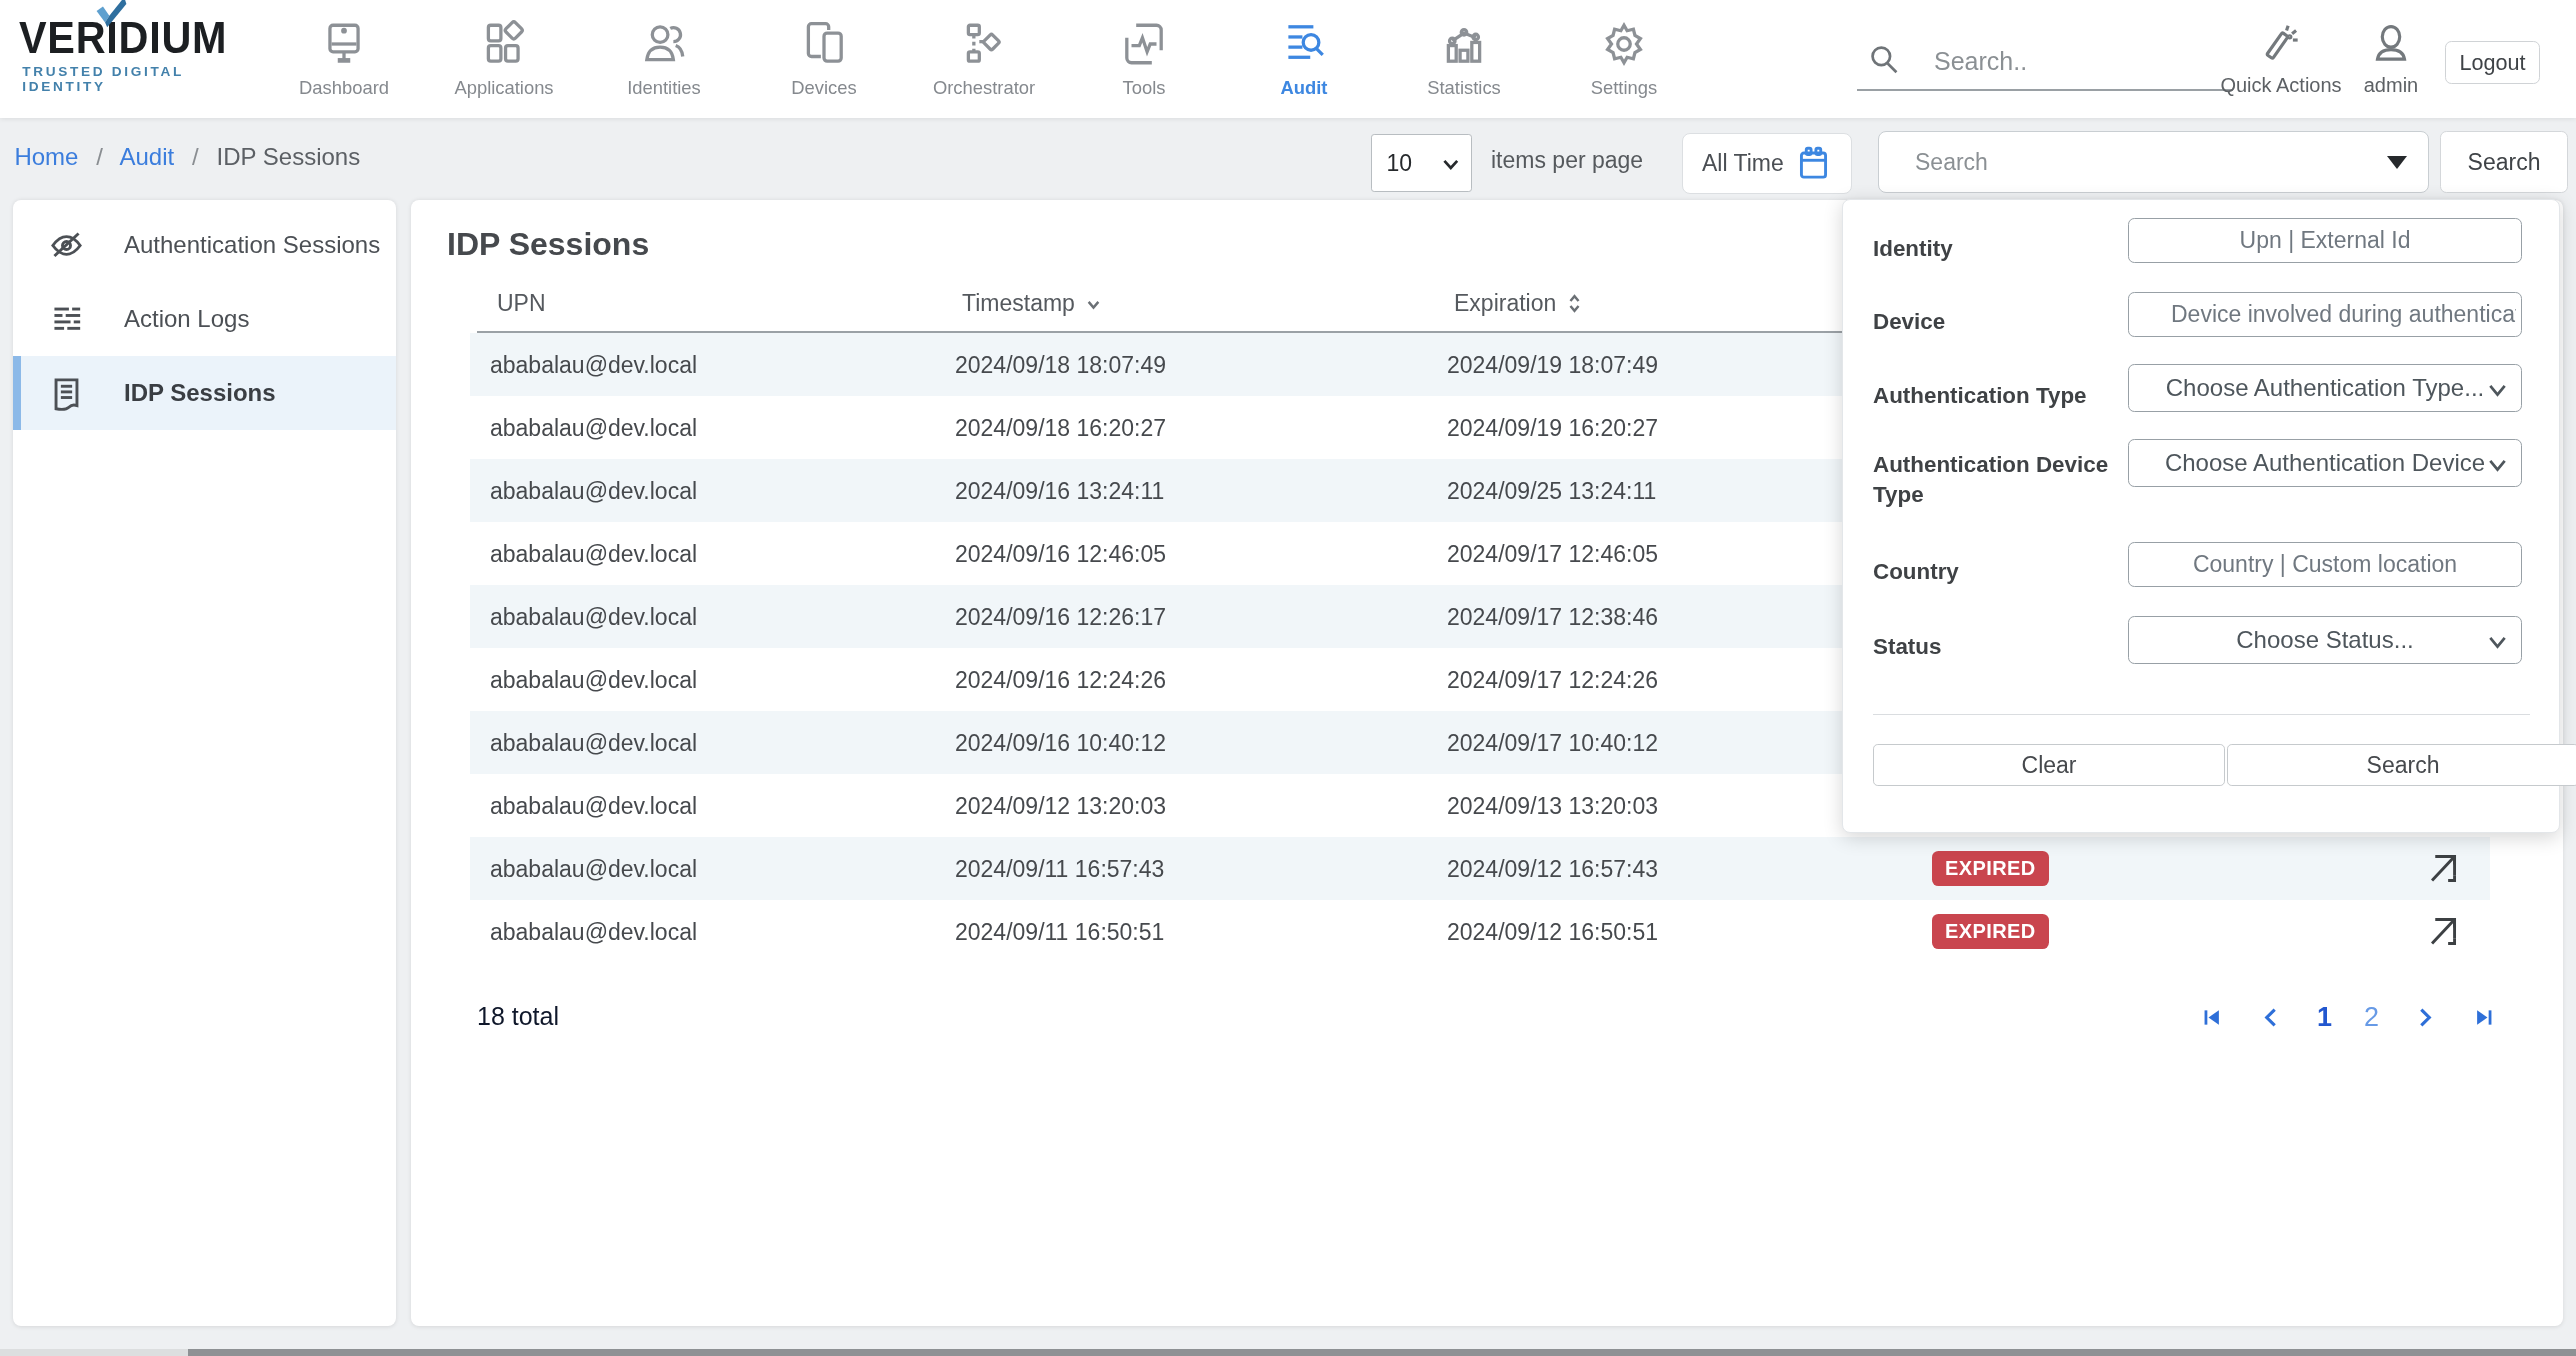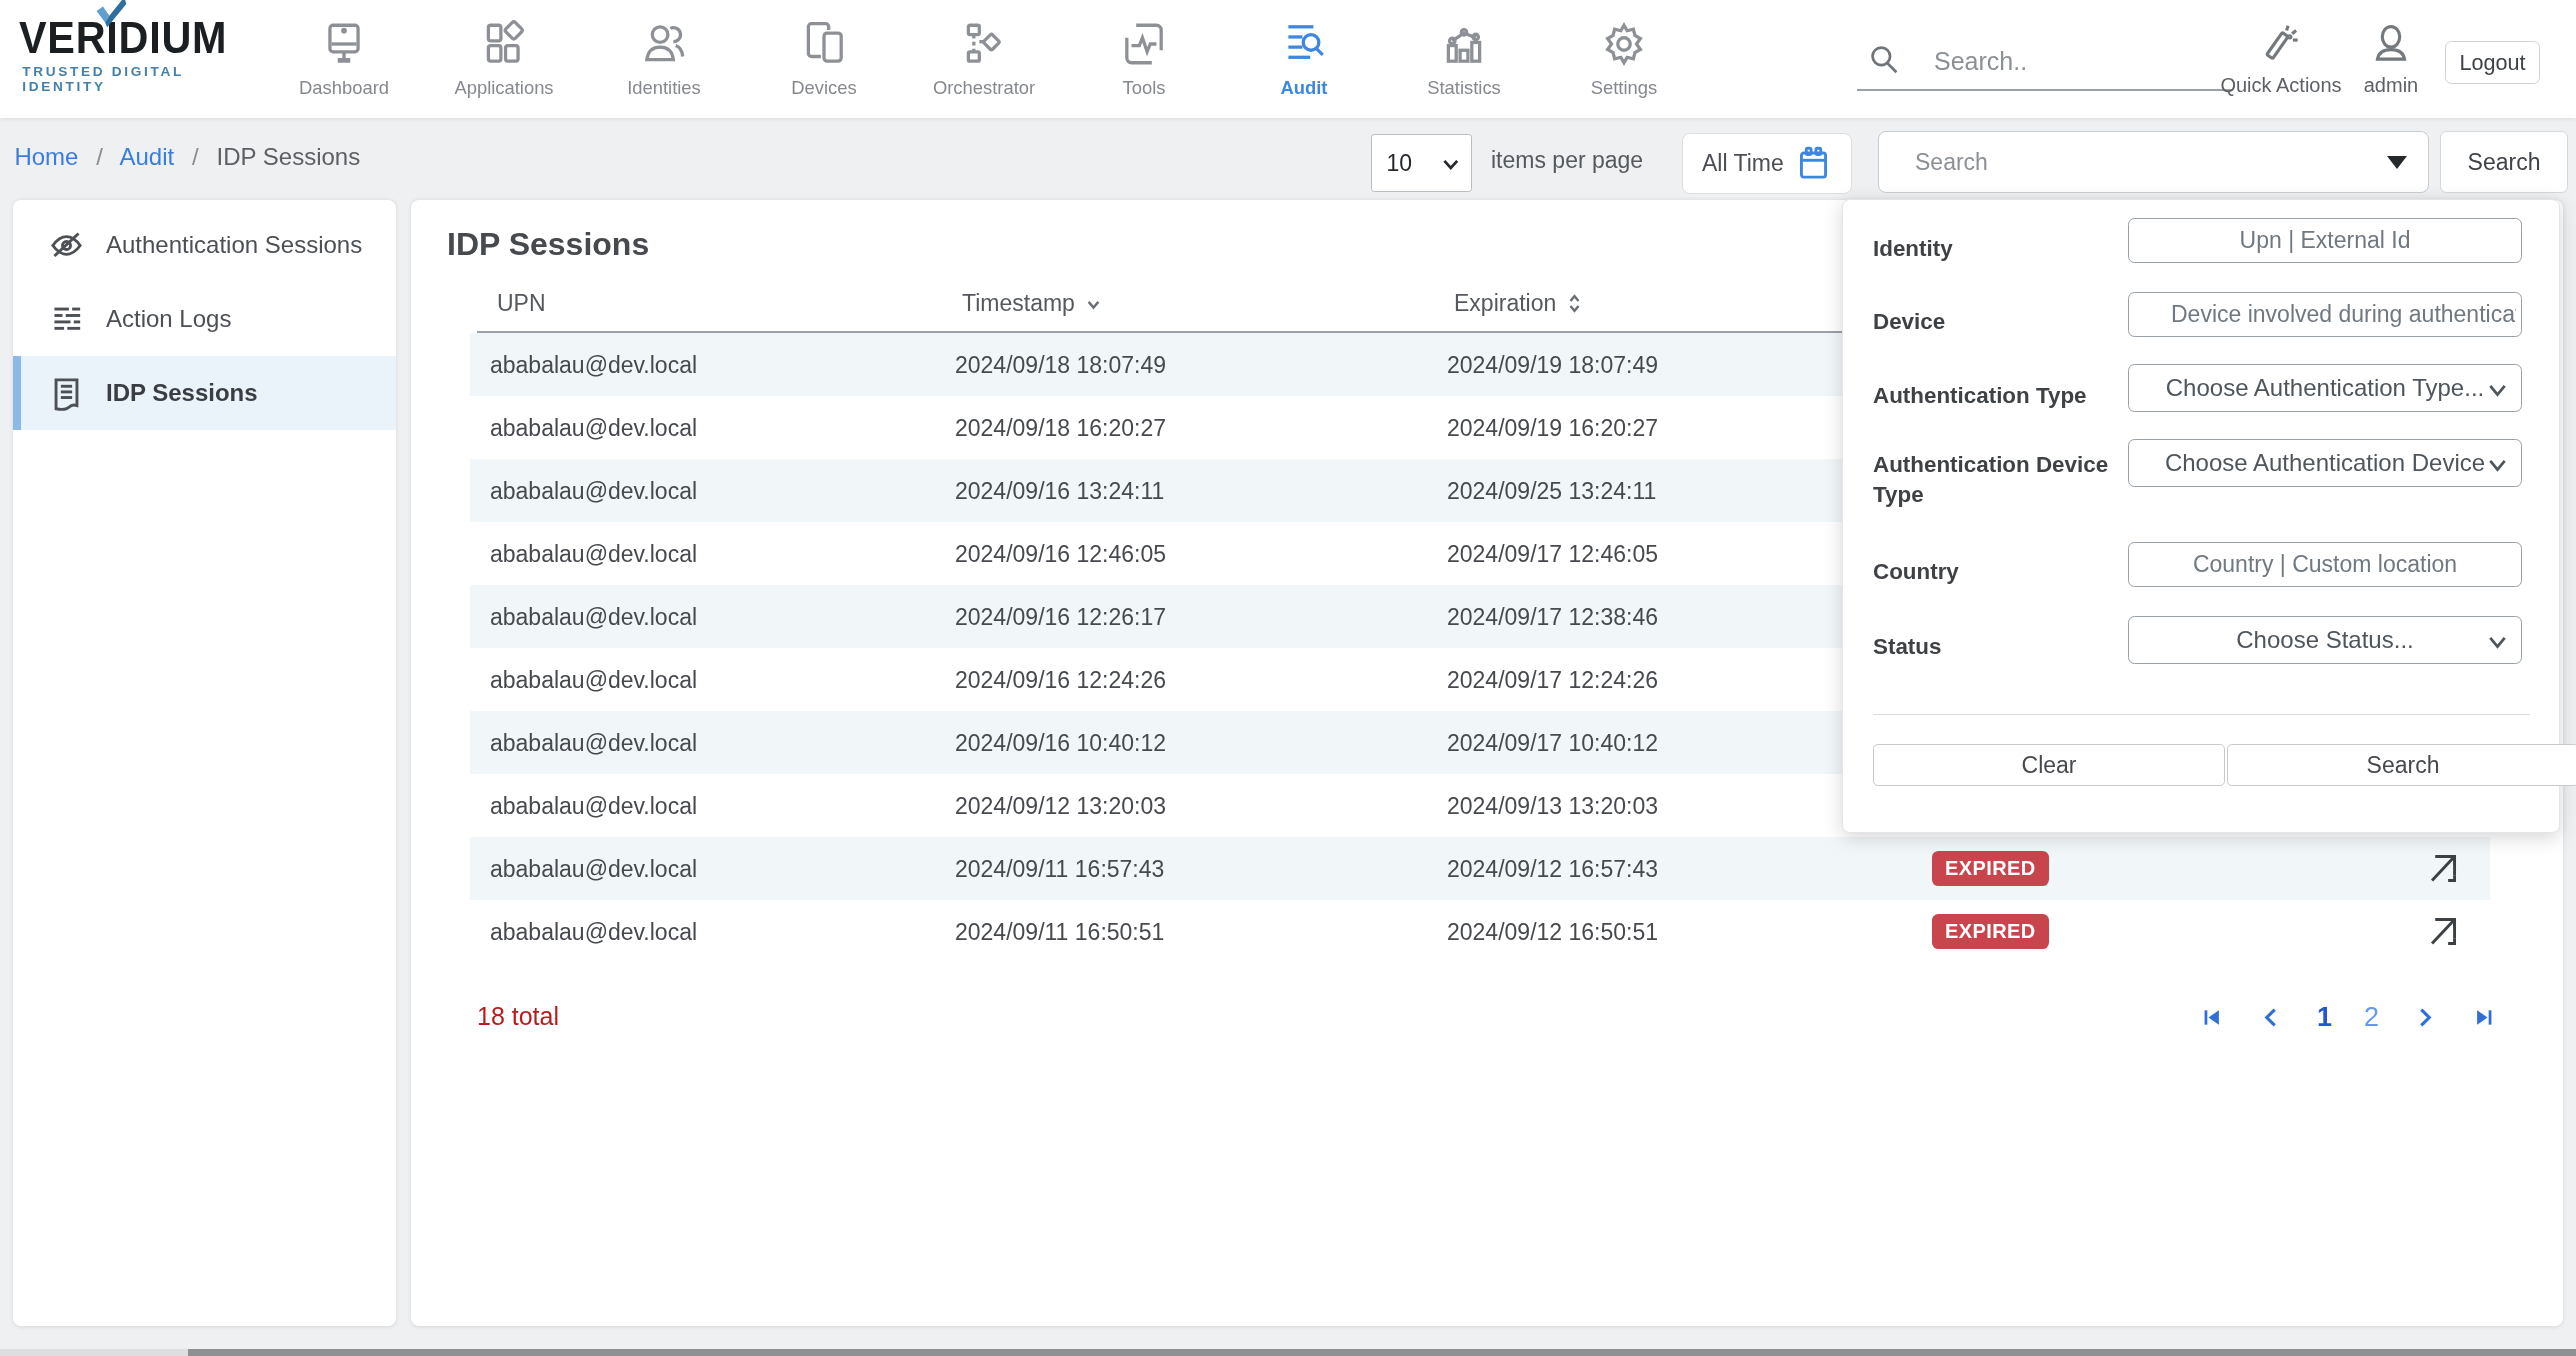--- a/index.html
+++ b/index.html
@@ -72,21 +72,21 @@
     border-left:10.4px solid transparent; border-right:10.4px solid transparent;
     border-top:13px solid #26292c; cursor:pointer; }
   .toolbar-search-btn { position:absolute; left:2440px; top:3.2px; width:128px; height:62px;
     background:#fff; border:1.6px solid #d4d7da; border-radius:6.4px; font-size:23px;
     color:#3f4347; display:flex; align-items:center; justify-content:center; cursor:pointer; }
 
   
   .sidebar { position:absolute; left:13px; top:200px; width:383px; height:1126px;
     background:#fff; border-radius:8px; box-shadow:0 0.8px 4px rgba(0,0,0,.10); z-index:10; }
   .side-item { position:relative; height:74px; display:flex; align-items:center;
-    gap:21px; padding-left:35px; cursor:pointer; margin-top:0; }
+    gap:39px; padding-left:35px; cursor:pointer; margin-top:0; }
   .sidebar .side-item:first-child { margin-top:8px; }
   .side-item svg { width:37px; height:37px; stroke:#4c5055; fill:none; stroke-width:3.6; flex:0 0 auto; }
   .side-item .side-label { font-size:24px; color:#4c5055; }
   .side-item.active { background:#ebf3fa; border-left:8px solid #8cb9e8; padding-left:27px; }
   .side-item.active .side-label { font-weight:bold; color:#3a3e43; }
 
   
   .main-card { position:absolute; left:411px; top:200px; width:2152px; height:1126px;
     background:#fff; border-radius:8px; box-shadow:0 0.8px 4px rgba(0,0,0,.10); z-index:8; }
   .main-title { position:absolute; left:36px; top:26px; font-size:32px; font-weight:bold; color:#46494d; }
@@ -102,21 +102,21 @@
   .tr { position:relative; height:63px; }
   .tr:nth-child(odd) { background:#f1f6f9; }
   .tr .td { position:absolute; top:19px; font-size:23px; color:#46494d; white-space:nowrap; }
   .td-upn { left:20px; } .td-ts { left:485px; } .td-exp { left:977px; }
   .badge { position:absolute; left:1462px; top:13.6px; background:#c9454e; color:#fff;
     font-size:20px; font-weight:bold; padding:6.4px 13px; border-radius:6.4px; letter-spacing:0.4px; }
   .row-action { position:absolute; right:29px; top:13px; width:37px; height:37px; cursor:pointer; }
   .row-action svg { width:37px; height:37px; stroke:#3c4043; fill:none; stroke-width:3.6; }
 
   .tbl-footer { position:absolute; left:66px; top:797px; width:2020px; height:48px; }
-  .total-label { position:absolute; left:0; top:4.8px; font-size:25px; color:#b91c1c; }
+  .total-label { position:absolute; left:0; top:4.8px; font-size:25px; color:#0f172a; }
   .pager { position:absolute; right:0; top:4.8px; display:flex; align-items:center; gap:32px; }
   .pager svg { width:27px; height:27px; cursor:pointer; }
   .page-num { font-size:27px; color:#679ae6; cursor:pointer; }
   .page-num.current { color:#2257cf; font-weight:bold; }
 
   
   .filter-panel { position:absolute; left:1842px; top:199px; width:718px; height:634px;
     background:#fff; border:0.8px solid #e3e6e9; border-radius:8px;
     box-shadow:0 4.8px 19px rgba(0,0,0,.16); z-index:35; }
   .fp-label { position:absolute; left:30px; font-size:22.4px; font-weight:bold; color:#3f4245; width:240px; line-height:30px; }

